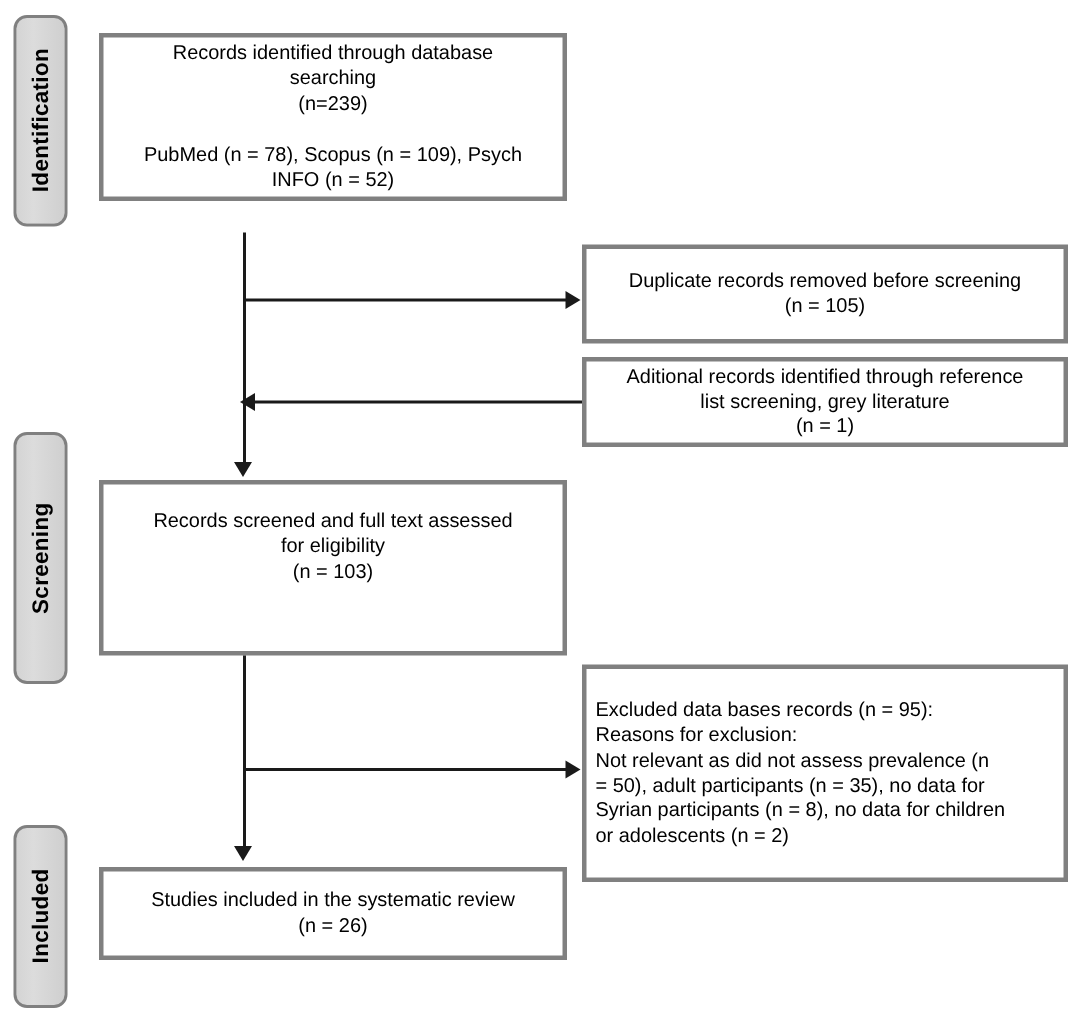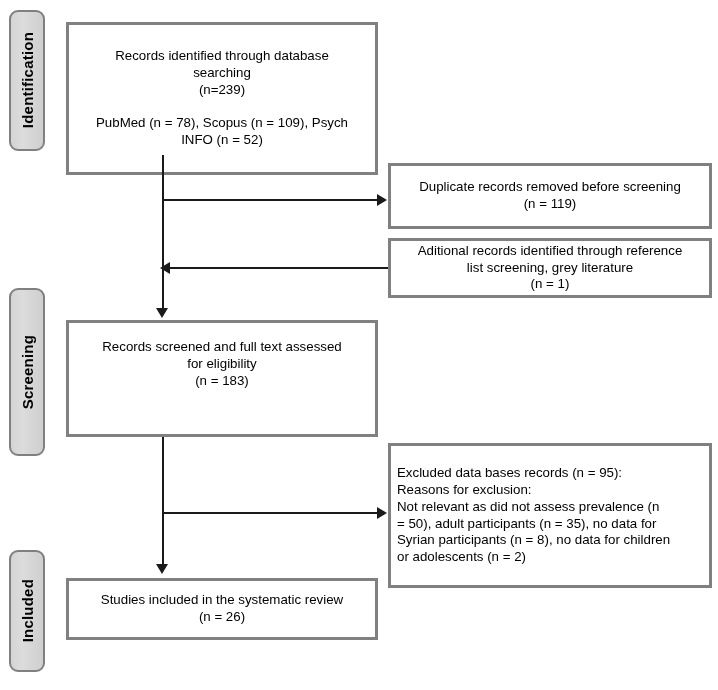--- a/index.html
+++ b/index.html
@@ -109,44 +109,44 @@
   </div>
 
   <div class="phase-tab" style="left:9px; top:288px; width:36px; height:168px;">
     <span>Screening</span>
   </div>
 
   <div class="phase-tab" style="left:9px; top:550px; width:36px; height:122px;">
     <span>Included</span>
   </div>
 
-  <div class="flow-box" style="left:66px; top:22px; width:312px; height:153px;">
+  <div class="flow-box" style="left:66px; top:22px; width:312px; height:112px;">
     <div class="box-text">Records identified through database
 searching
 (n=239)
 
 PubMed (n = 78), Scopus (n = 109), Psych
 INFO (n = 52)</div>
   </div>
 
   <div class="flow-box" style="left:388px; top:163px; width:324px; height:66px;">
     <div class="box-text">Duplicate records removed before screening
-(n = 119)</div>
+(n = 105)</div>
   </div>
 
   <div class="flow-box" style="left:388px; top:238px; width:324px; height:60px;">
     <div class="box-text">Aditional records identified through reference
 list screening, grey literature
 (n = 1)</div>
   </div>
 
   <div class="flow-box top-bias" style="left:66px; top:320px; width:312px; height:117px;">
     <div class="box-text">Records screened and full text assessed
 for eligibility
-(n = 183)</div>
+(n = 103)</div>
   </div>
 
   <div class="flow-box align-left" style="left:388px; top:443px; width:324px; height:145px;">
     <div class="box-text">Excluded data bases records (n = 95):
 Reasons for exclusion:
 Not relevant as did not assess prevalence (n
 = 50), adult participants (n = 35), no data for
 Syrian participants (n = 8), no data for children
 or adolescents (n = 2)</div>
   </div>

